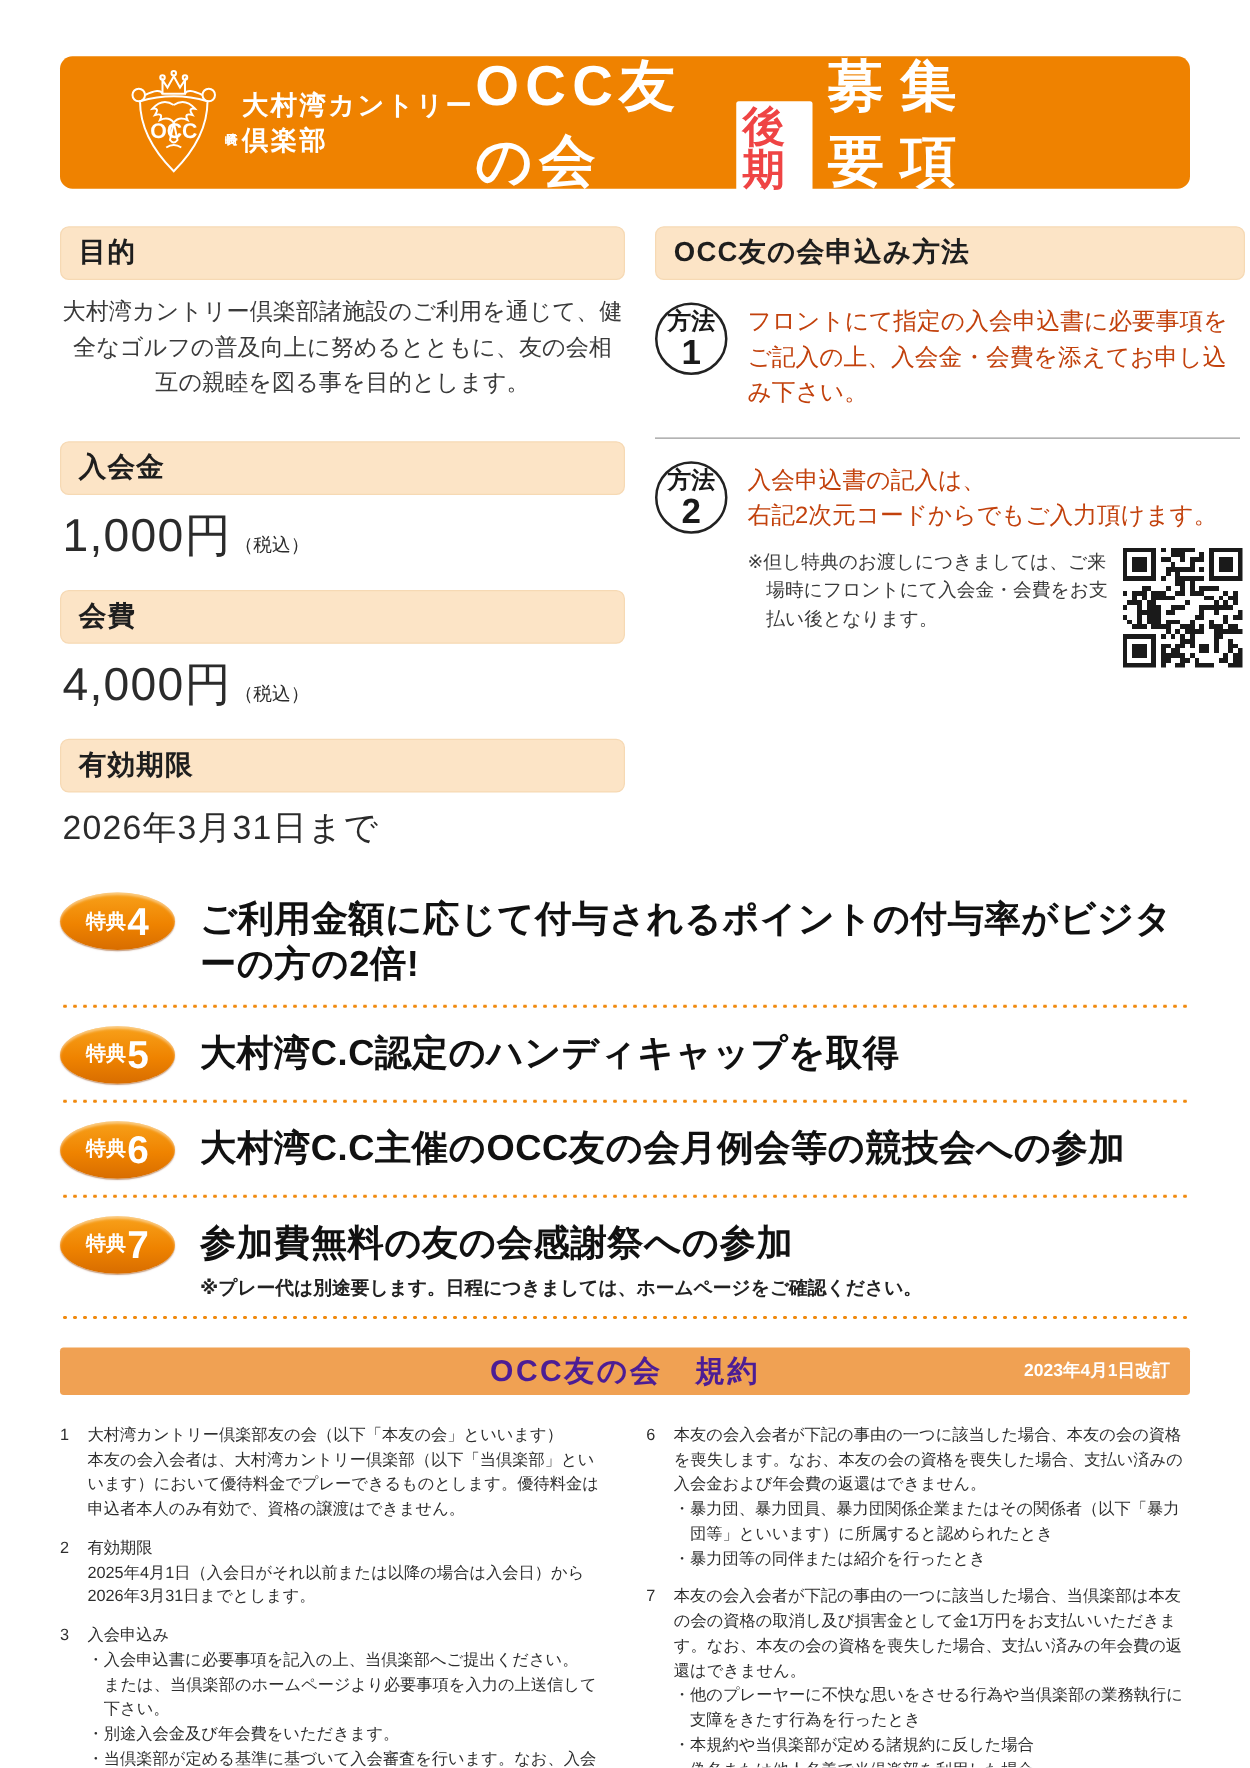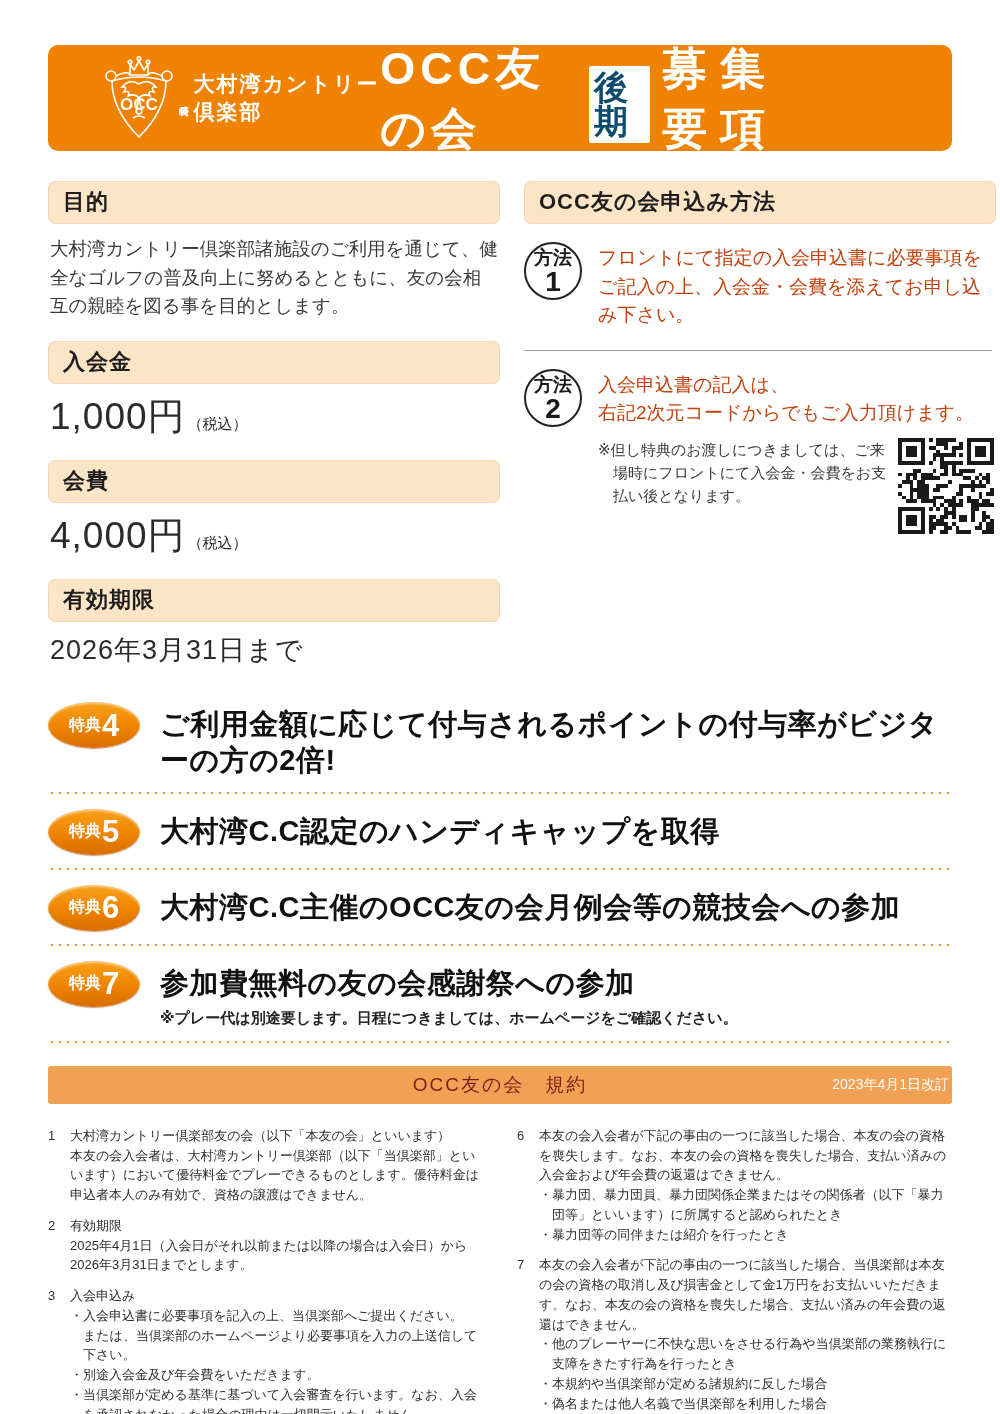--- a/index.html
+++ b/index.html
@@ -9,29 +9,29 @@
 
   
   .banner { margin:45px 48px 0; height:106px; background:#ef8200; border-radius:10px; display:flex; align-items:center; }
   .crest { width:78px; height:88px; margin-left:52px; flex:0 0 auto; }
   .banner-center { flex:1; display:flex; flex-direction:row; align-items:center; justify-content:center; margin-right:120px; }
   .banner-small { display:flex; align-items:center; color:#fff; font-weight:bold; }
   .pref-stack { writing-mode:vertical-rl; text-orientation:upright; font-size:10px; line-height:1.05; margin-right:5px; letter-spacing:0; }
   .club-small { font-size:21px; letter-spacing:2px; }
   .banner-title { display:flex; align-items:flex-end; margin-top:2px; color:#fff; font-weight:900; }
   .title-main { font-size:45px; letter-spacing:5px; }
-  .title-badge { background:#fff; color:#0c4a6e; font-size:34px; font-weight:900; line-height:1; padding:4px 5px 5px; border-radius:2px; margin:0 12px 16px 14px; letter-spacing:1px; }
+  .title-badge { background:#fff; color:#ef4444; font-size:34px; font-weight:900; line-height:1; padding:4px 5px 5px; border-radius:2px; margin:0 12px 1px 14px; letter-spacing:1px; }
   .title-rest { font-size:45px; letter-spacing:13px; }
 
   
   .info-cols { display:flex; margin:30px 48px 0; gap:24px; }
   .col-left { width:452px; flex:0 0 auto; }
   .col-right { flex:1; }
   .sec-bar { background:#fce4c6; border:1px solid #f6d9b4; border-radius:7px; padding:5px 14px 6px; font-size:22px; font-weight:bold; color:#1e1e1e; letter-spacing:1px; }
-  .purpose-body { margin:11px 2px 20px; font-size:18.5px; line-height:1.55; color:#3a3a3a; }
+  .purpose-body { margin:11px 2px 32px; font-size:18.5px; line-height:1.55; color:#3a3a3a;text-align:center; }
   .price-line { margin:8px 2px 18px; display:flex; align-items:baseline; color:#2b2b2b; }
   .price-amount { font-size:37px; letter-spacing:1px; }
   .price-tax { font-size:15px; margin-left:2px; }
   .validity-value { margin:10px 2px 0; font-size:27px; color:#2b2b2b; letter-spacing:1px; }
 
   .method-row { display:flex; margin-top:18px; gap:16px; }
   .method-circle { flex:0 0 auto; width:58px; height:58px; border:2px solid #222; border-radius:50%; display:flex; flex-direction:column; align-items:center; justify-content:center; color:#1a1a1a; background:#fff; }
   .method-label { font-size:19px; font-weight:bold; line-height:1; margin-top:3px; }
   .method-number { font-size:28px; font-weight:bold; line-height:1.05; }
   .method-text { font-size:19px; line-height:1.5; color:#c2410c; white-space:pre-line; padding-top:2px; }
@@ -49,22 +49,22 @@
   .badge-num { font-size:31px; font-weight:900; line-height:1; }
   .benefit-body { flex:1; }
   .benefit-text { font-size:29px; font-weight:900; color:#111; letter-spacing:.5px; line-height:1.25; padding-top:6px; }
   .benefit-note { font-size:15px; font-weight:bold; color:#222; margin-top:8px; }
   .benefit-note:empty { display:none; }
   .dotted-sep { height:4px; margin:10px 0 6px; background-image:radial-gradient(circle,#f08a10 1.4px,transparent 1.5px); background-size:8px 4px; background-repeat:repeat-x; background-position:0 50%; }
 
   
   .rules { margin:22px 48px 0; }
   .rules-bar { position:relative; background:#f0a153; border-radius:3px; height:38px; display:flex; align-items:center; justify-content:center; }
-  .rules-title { color:#7f1d1d; font-weight:400; font-size:19px; letter-spacing:2px; }
-  .rules-revised { position:absolute; right:3px; top:50%; transform:translateY(-50%); color:#fff; font-size:14px; font-weight:normal;margin-left:36px; }
+  .rules-title { color:#4c1d95; font-weight:700; font-size:24px; letter-spacing:2px; }
+  .rules-revised { position:absolute; right:16px; top:50%; transform:translateY(-50%); color:#fff; font-size:14px; font-weight:bold;margin-left:36px; }
   .rules-cols { display:flex; gap:34px; margin-top:22px; }
   .rules-col { flex:1; }
   .rule-item { display:flex; margin-bottom:11px; font-size:13px; line-height:1.52; color:#2e2e2e; }
   .rule-num { flex:0 0 22px; font-weight:normal; }
   .rule-content { flex:1; }
   .rule-text { white-space:pre-line; }
   .rule-bullet { padding-left:1em; text-indent:-1em; white-space:pre-line; }
 </style>
 </head>
 <body>

